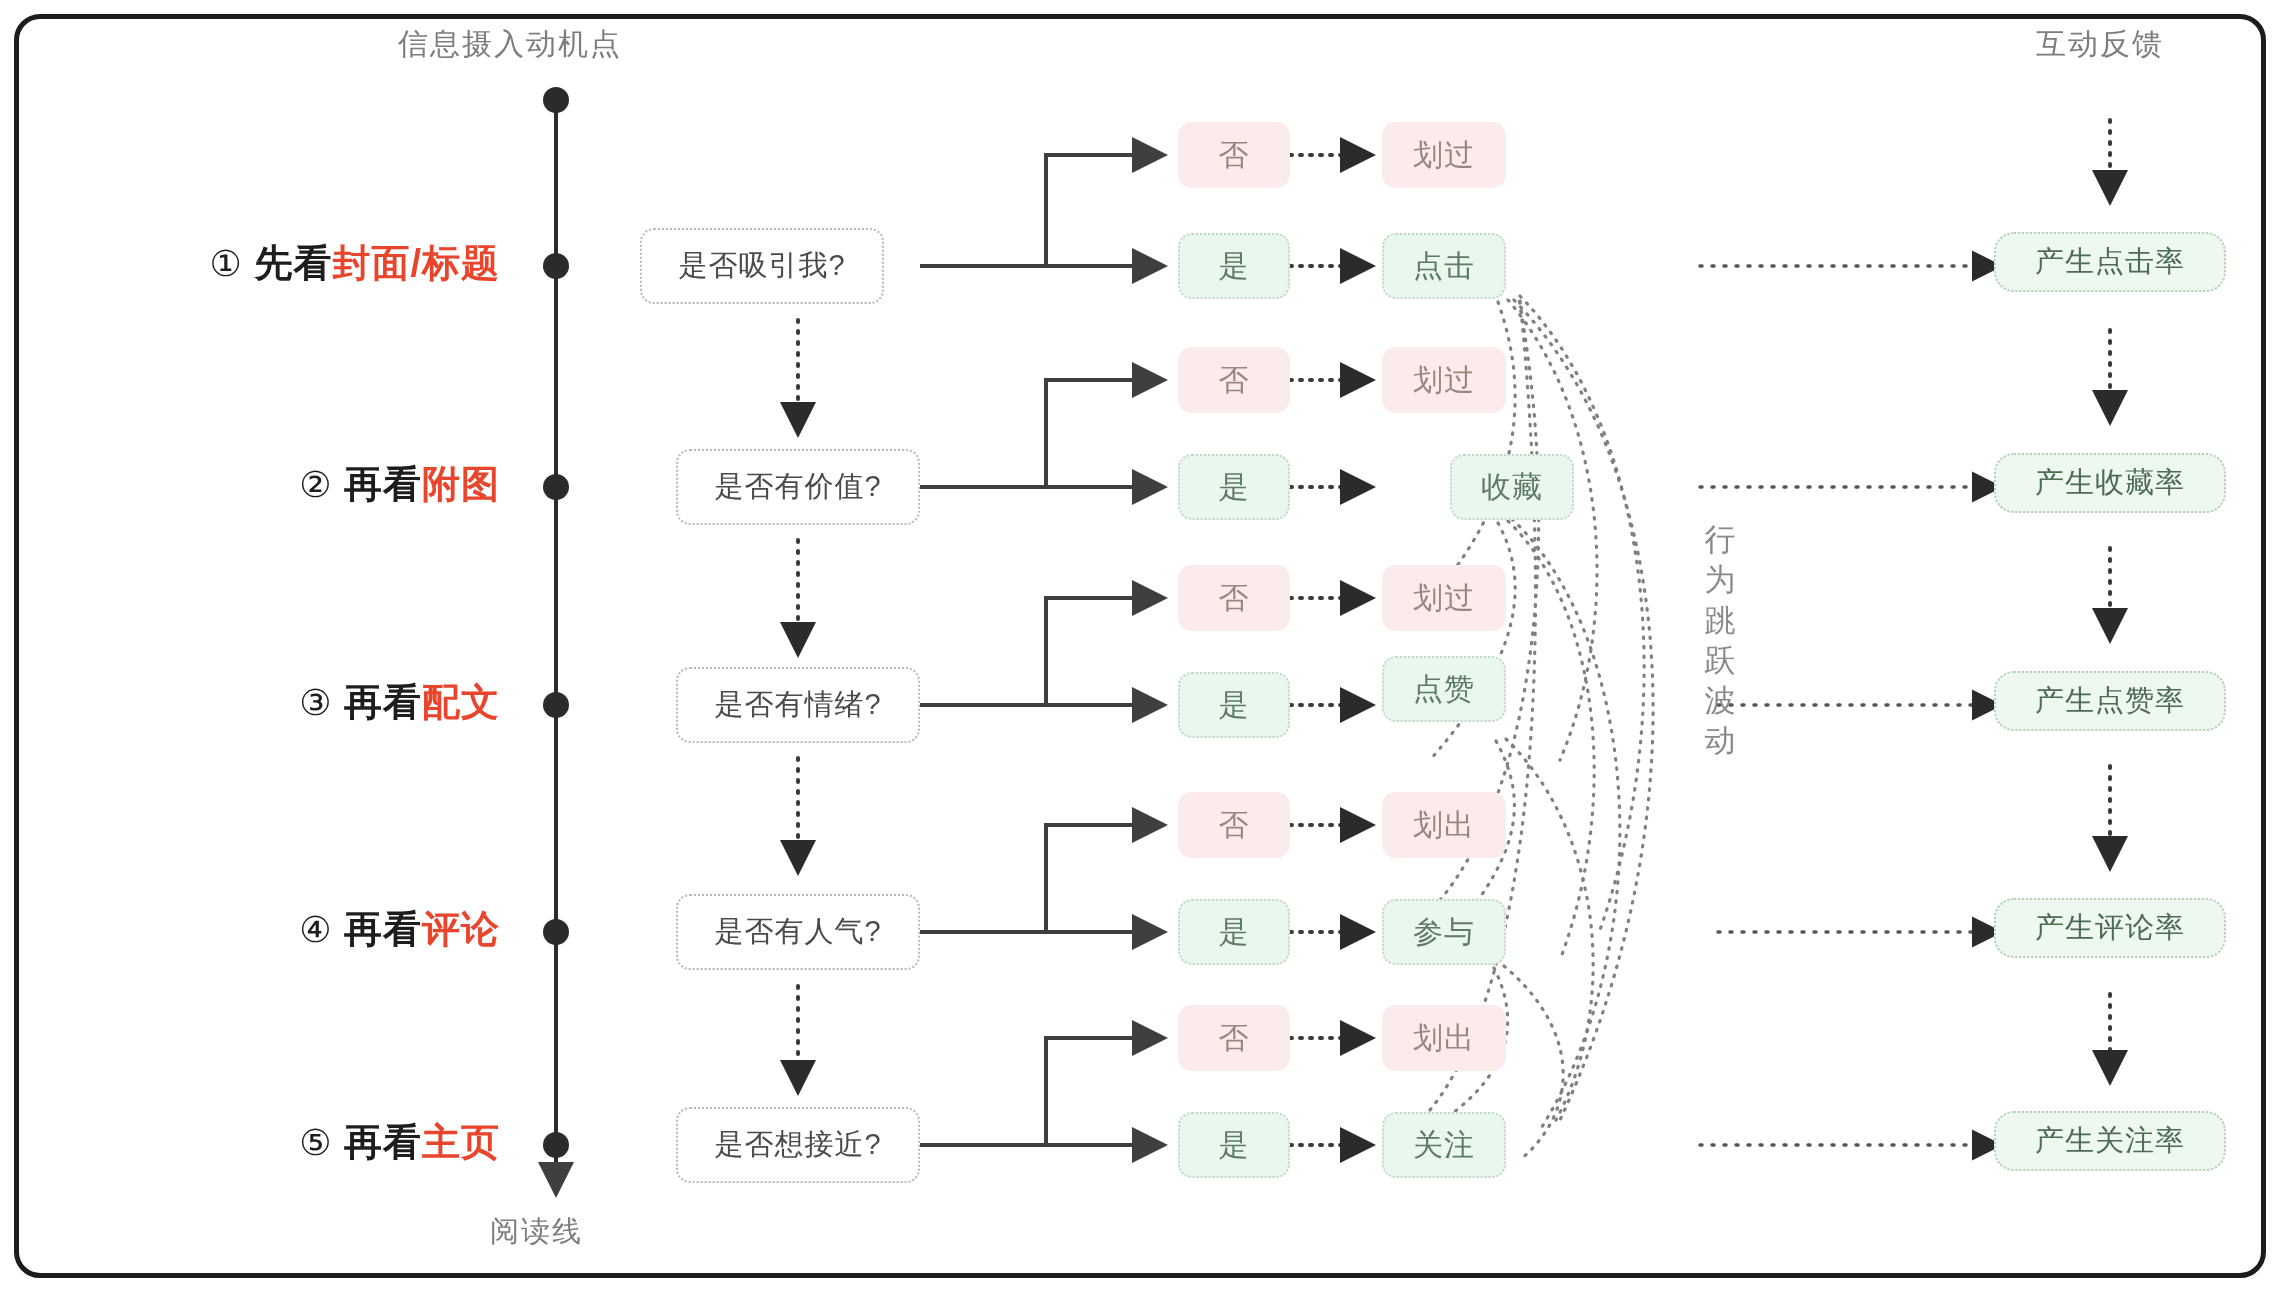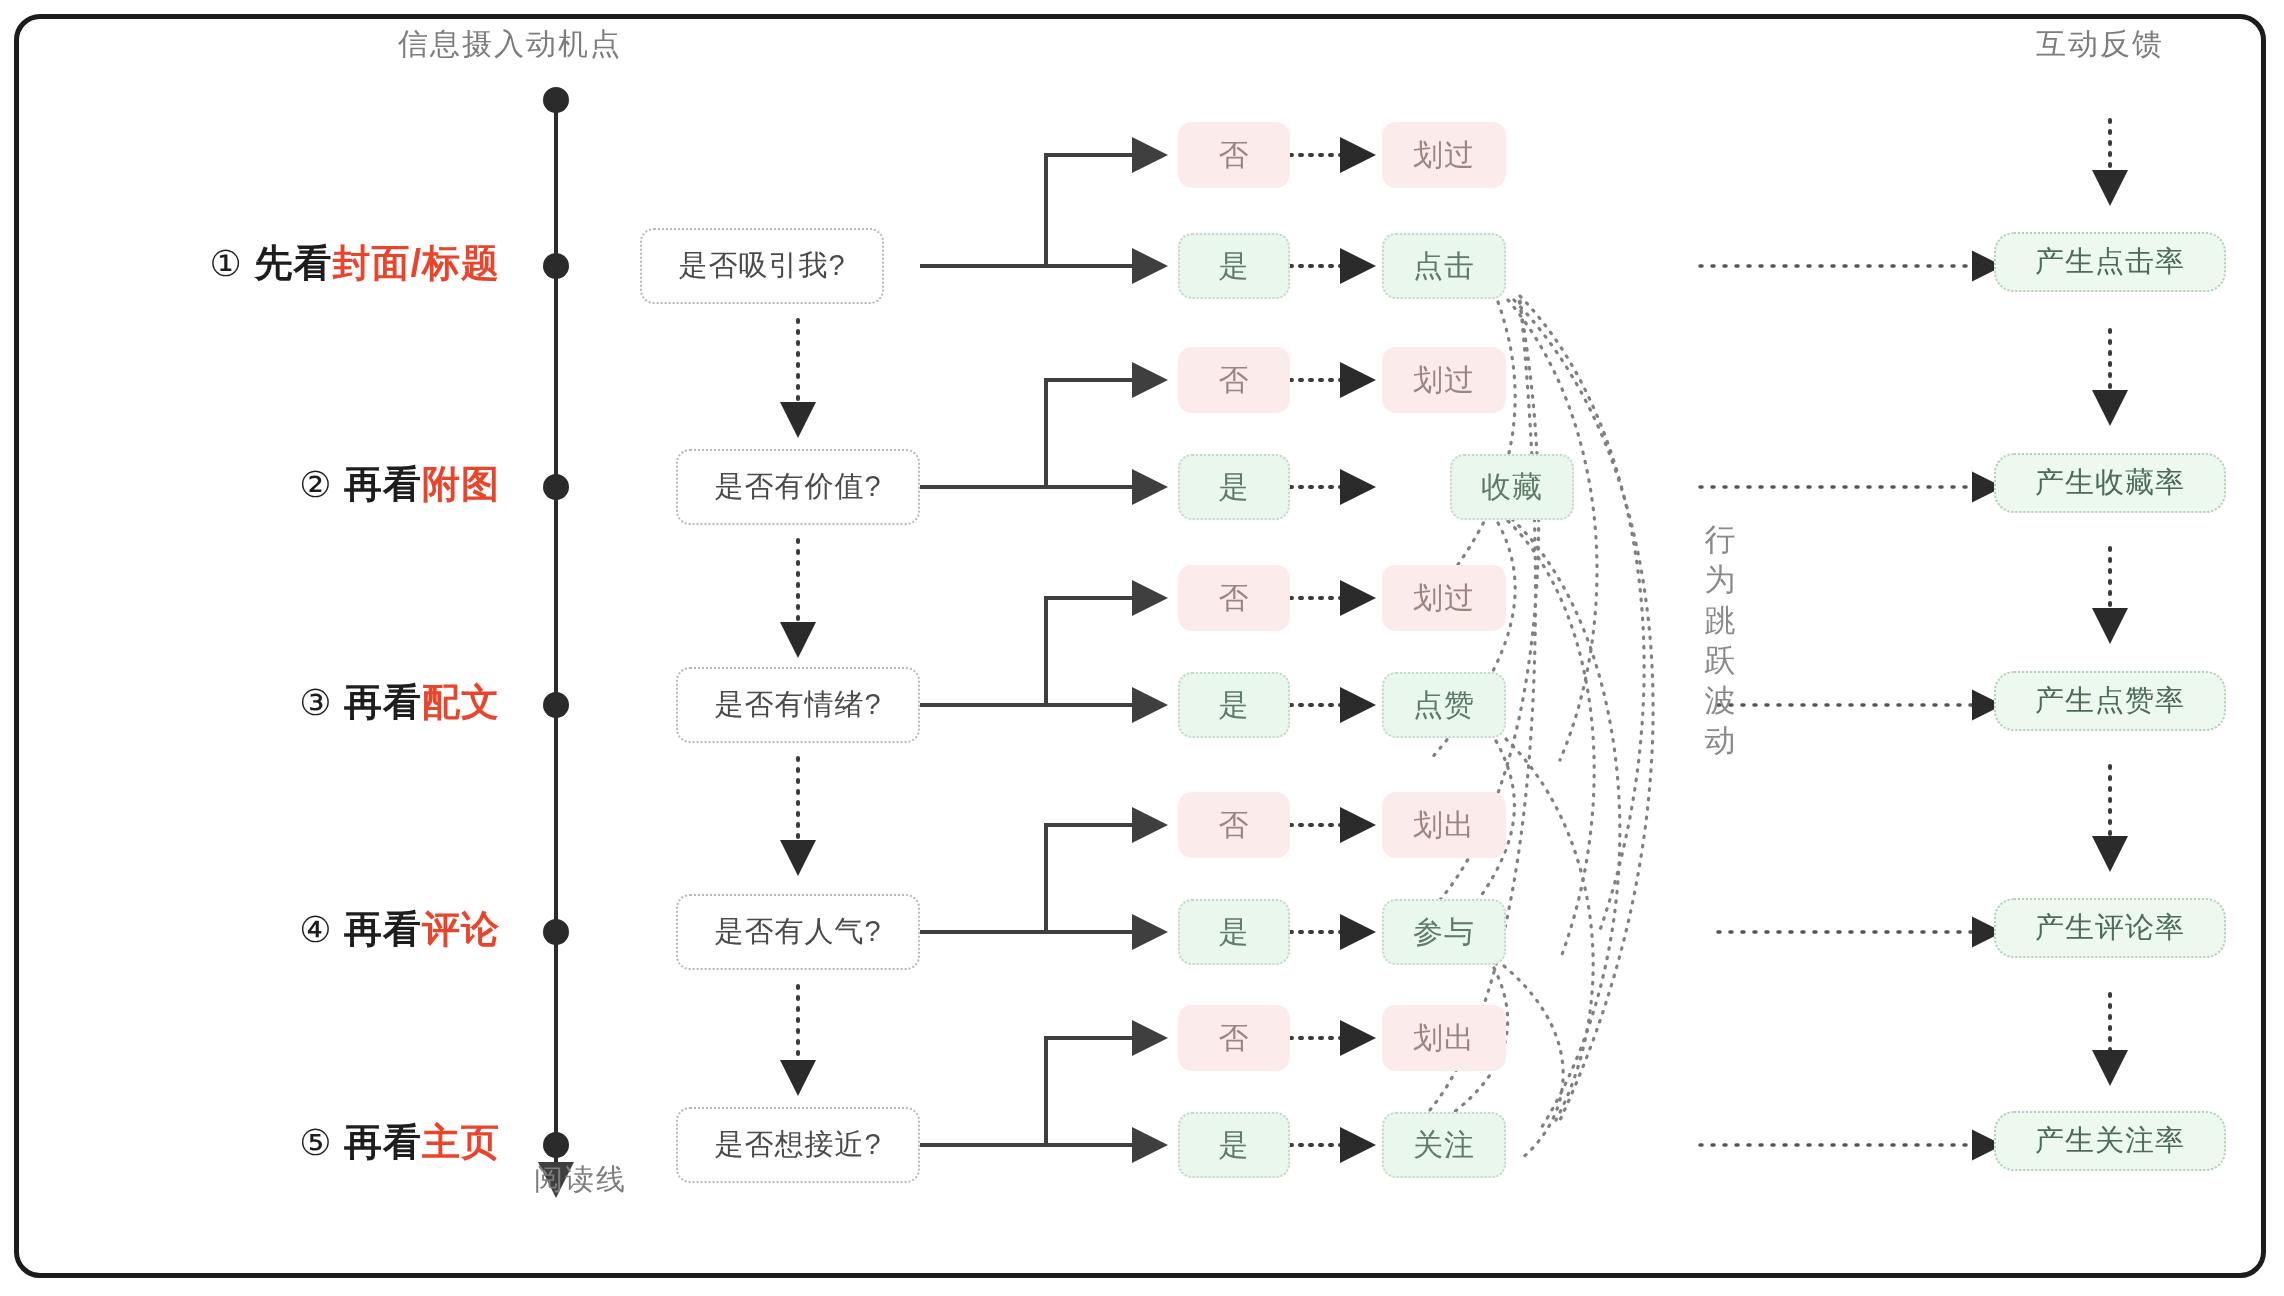--- a/index.html
+++ b/index.html
@@ -212,21 +212,21 @@
   <div class="abs chip chip-no" style="left:1178px;top:1005px;">否</div>
   <div class="abs chip chip-yes" style="left:1178px;top:1112px;">是</div>
 
   <div class="abs act act-neg" style="left:1382px;top:122px;">划过</div>
   <div class="abs act act-pos" style="left:1382px;top:233px;">点击</div>
 
   <div class="abs act act-neg" style="left:1382px;top:347px;">划过</div>
   <div class="abs act act-pos" style="left:1450px;top:454px;">收藏</div>
 
   <div class="abs act act-neg" style="left:1382px;top:565px;">划过</div>
-  <div class="abs act act-pos" style="left:1382px;top:672px;">点赞</div>
+  <div class="abs act act-pos" style="left:1382px;top:656px;">点赞</div>
 
   <div class="abs act act-neg" style="left:1382px;top:792px;">划出</div>
   <div class="abs act act-pos" style="left:1382px;top:899px;">参与</div>
 
   <div class="abs act act-neg" style="left:1382px;top:1005px;">划出</div>
   <div class="abs act act-pos" style="left:1382px;top:1112px;">关注</div>
 
   <div class="abs vtext" style="left:1700px;top:520px;">
     <span>行</span>
     <span>为</span>
@@ -235,14 +235,14 @@
     <span>波</span>
     <span>动</span>
   </div>
 
   <div class="abs outcome" style="left:1994px;top:232px;">产生点击率</div>
   <div class="abs outcome" style="left:1994px;top:453px;">产生收藏率</div>
   <div class="abs outcome" style="left:1994px;top:671px;">产生点赞率</div>
   <div class="abs outcome" style="left:1994px;top:898px;text-align:right;">产生评论率</div>
   <div class="abs outcome" style="left:1994px;top:1111px;">产生关注率</div>
 
-  <div class="abs axis-caption" style="left:490px;top:1160px;margin-left:44px;">阅读线</div>
+  <div class="abs axis-caption" style="left:490px;top:1212px;">阅读线</div>
 </div>
 
 </body></html>

